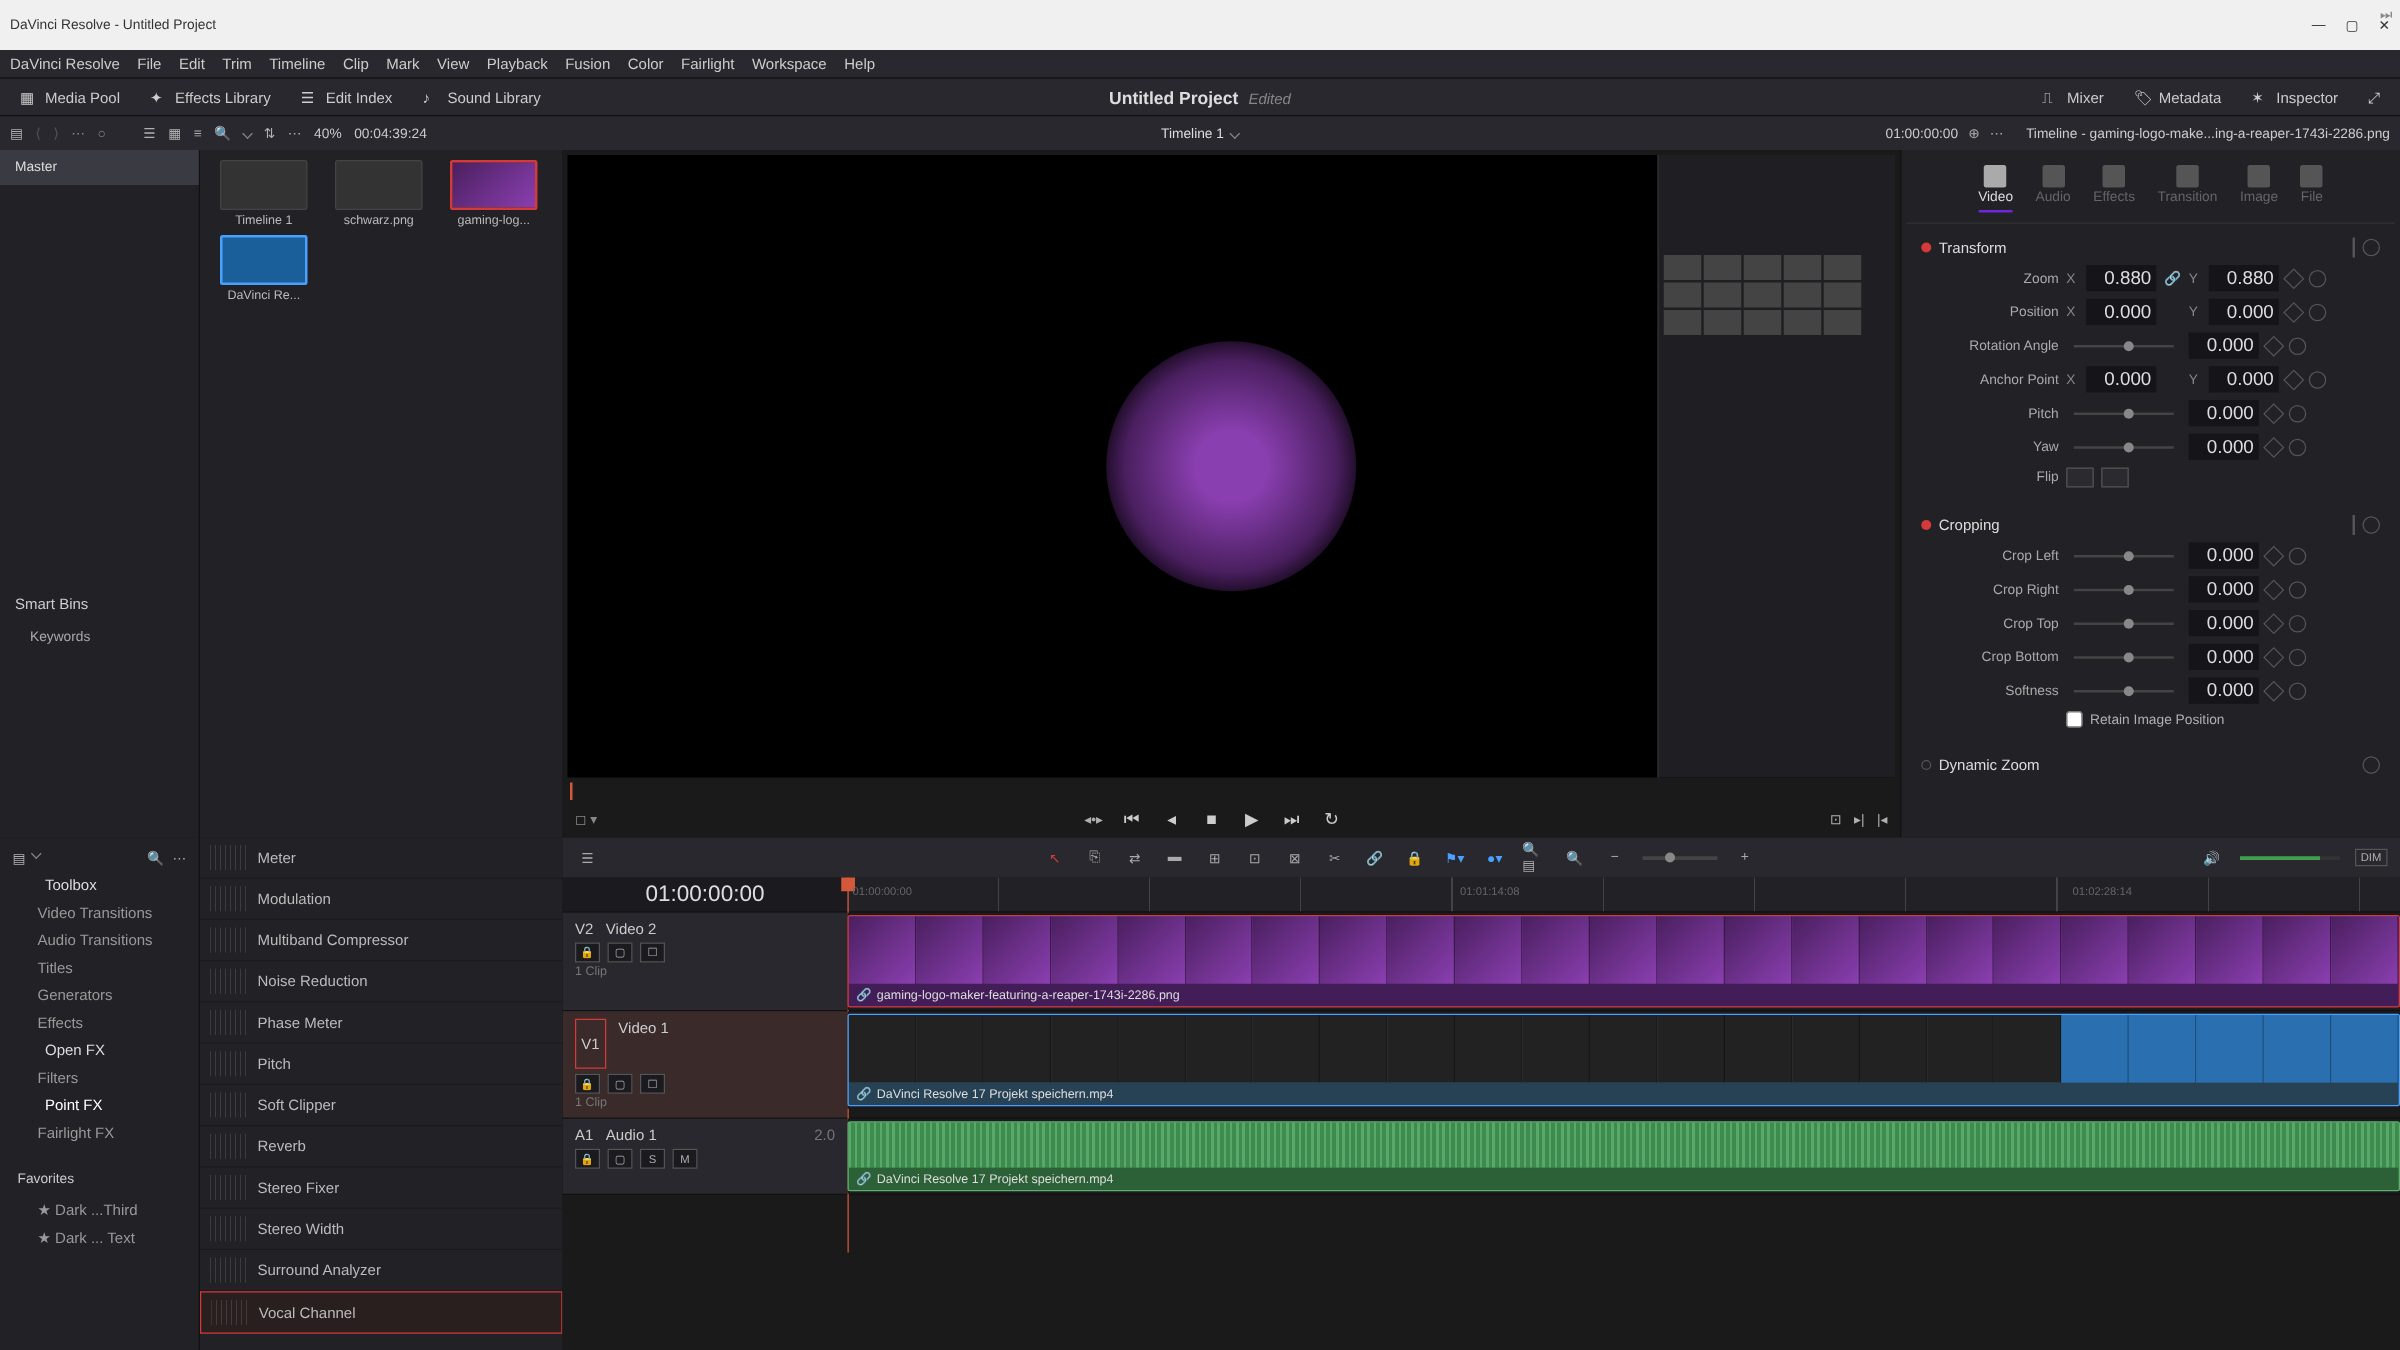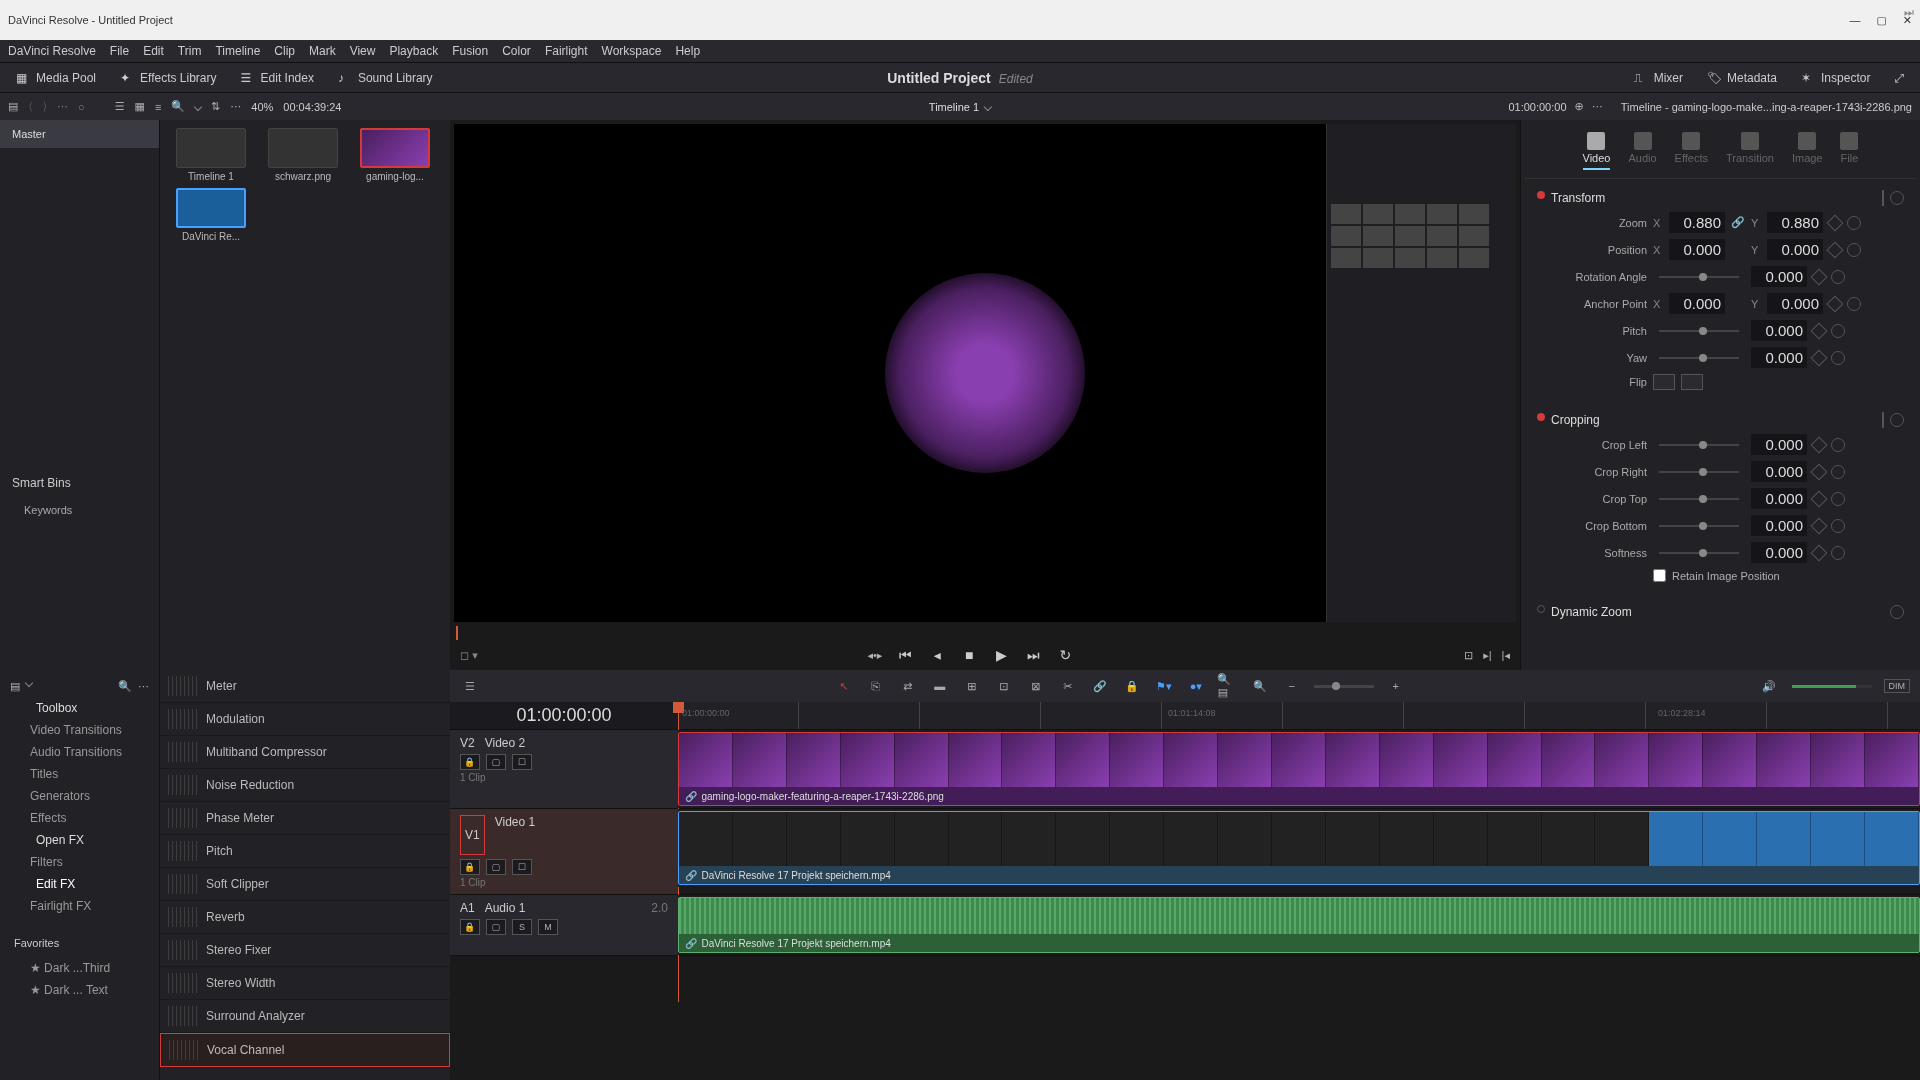--- a/index.html
+++ b/index.html
@@ -50,25 +50,25 @@
 .side-thumbs div { width: 30px; height: 20px; background: #444; }
 .viewer-scrub { height: 14px; background: #1a1a1a; margin: 0 4px; position: relative; }
 .viewer-scrub::after { content: ''; position: absolute; left: 2px; top: 0; width: 2px; height: 100%; background: #d4593a; }
 .transport { height: 30px; display: flex; align-items: center; justify-content: center; gap: 14px; }
 .transport-btn { width: 18px; height: 18px; display: flex; align-items: center; justify-content: center; color: #ccc; cursor: pointer; font-size: 14px; }
 
 
 .inspector { width: 400px; background: #212126; border-left: 1px solid #111; padding: 4px; overflow-y: auto; }
 .insp-tabs { display: flex; gap: 18px; padding: 8px 12px; border-bottom: 1px solid #333; justify-content: center; }
 .insp-tab { display: flex; flex-direction: column; align-items: center; gap: 2px; color: #666; cursor: pointer; }
-.insp-tab.active { color: #ddd; border-bottom: 2px solid #7dd3fc; padding-bottom: 4px; }
+.insp-tab.active { color: #ddd; border-bottom: 2px solid #6d28d9; padding-bottom: 4px; }
 .insp-tab-icon { width: 18px; height: 18px; background: #555; border-radius: 2px; }
 .insp-tab.active .insp-tab-icon { background: #aaa; }
 .insp-section { padding: 8px 12px; }
-.insp-section-header { display: flex; gap: 6px; padding: 4px 0; font-size: 12px; color: #ddd; }
+.insp-section-header { display: flex; align-items: center; gap: 6px; padding: 4px 0; font-size: 12px; color: #ddd; }
 .red-dot { width: 8px; height: 8px; border-radius: 50%; background: #d43a3a; }
 .insp-row { display: flex; align-items: center; gap: 6px; padding: 3px 0; font-size: 11px; }
 .insp-label { width: 110px; text-align: right; color: #aaa; }
 .insp-axis { width: 10px; color: #888; }
 .insp-val { width: 56px; background: #151519; border: none; color: #ddd; padding: 2px 4px; text-align: right; font-size: 15px; }
 .insp-slider { flex: 1; height: 2px; background: #444; position: relative; max-width: 80px; margin: 0 6px; }
 .insp-slider::after { content: ''; position: absolute; left: 50%; top: -3px; width: 8px; height: 8px; background: #888; border-radius: 50%; }
 .kf-btn { width: 12px; height: 12px; border: 1px solid #555; transform: rotate(45deg); cursor: pointer; }
 .reset-btn { width: 14px; height: 14px; border: 1px solid #555; border-radius: 50%; cursor: pointer; }
 .flip-btn { width: 22px; height: 16px; border: 1px solid #555; background: #2a2a30; cursor: pointer; }
@@ -458,21 +458,21 @@
           <span>⋯</span>
         </div>
       <div class="fx-tree-item hdr">Toolbox</div>
       <div class="fx-tree-item indent">Video Transitions</div>
       <div class="fx-tree-item indent">Audio Transitions</div>
       <div class="fx-tree-item indent">Titles</div>
       <div class="fx-tree-item indent">Generators</div>
       <div class="fx-tree-item indent">Effects</div>
       <div class="fx-tree-item hdr">Open FX</div>
       <div class="fx-tree-item indent">Filters</div>
-      <div class="fx-tree-item hdr active">Edit FX</div>
+      <div class="fx-tree-item hdr active">Point FX</div>
       <div class="fx-tree-item indent">Fairlight FX</div>
       <div class="fx-fav-title">Favorites</div>
       <div class="fx-tree-item indent">★ <span>Dark ...Third</span></div>
       <div class="fx-tree-item indent">★ <span>Dark ... Text</span></div>
     </div>
     <div class="fx-list">
       <div class="fx-item">
           <div class="fx-wave"></div>
           <span class="fx-name">Meter</span>
         </div>

